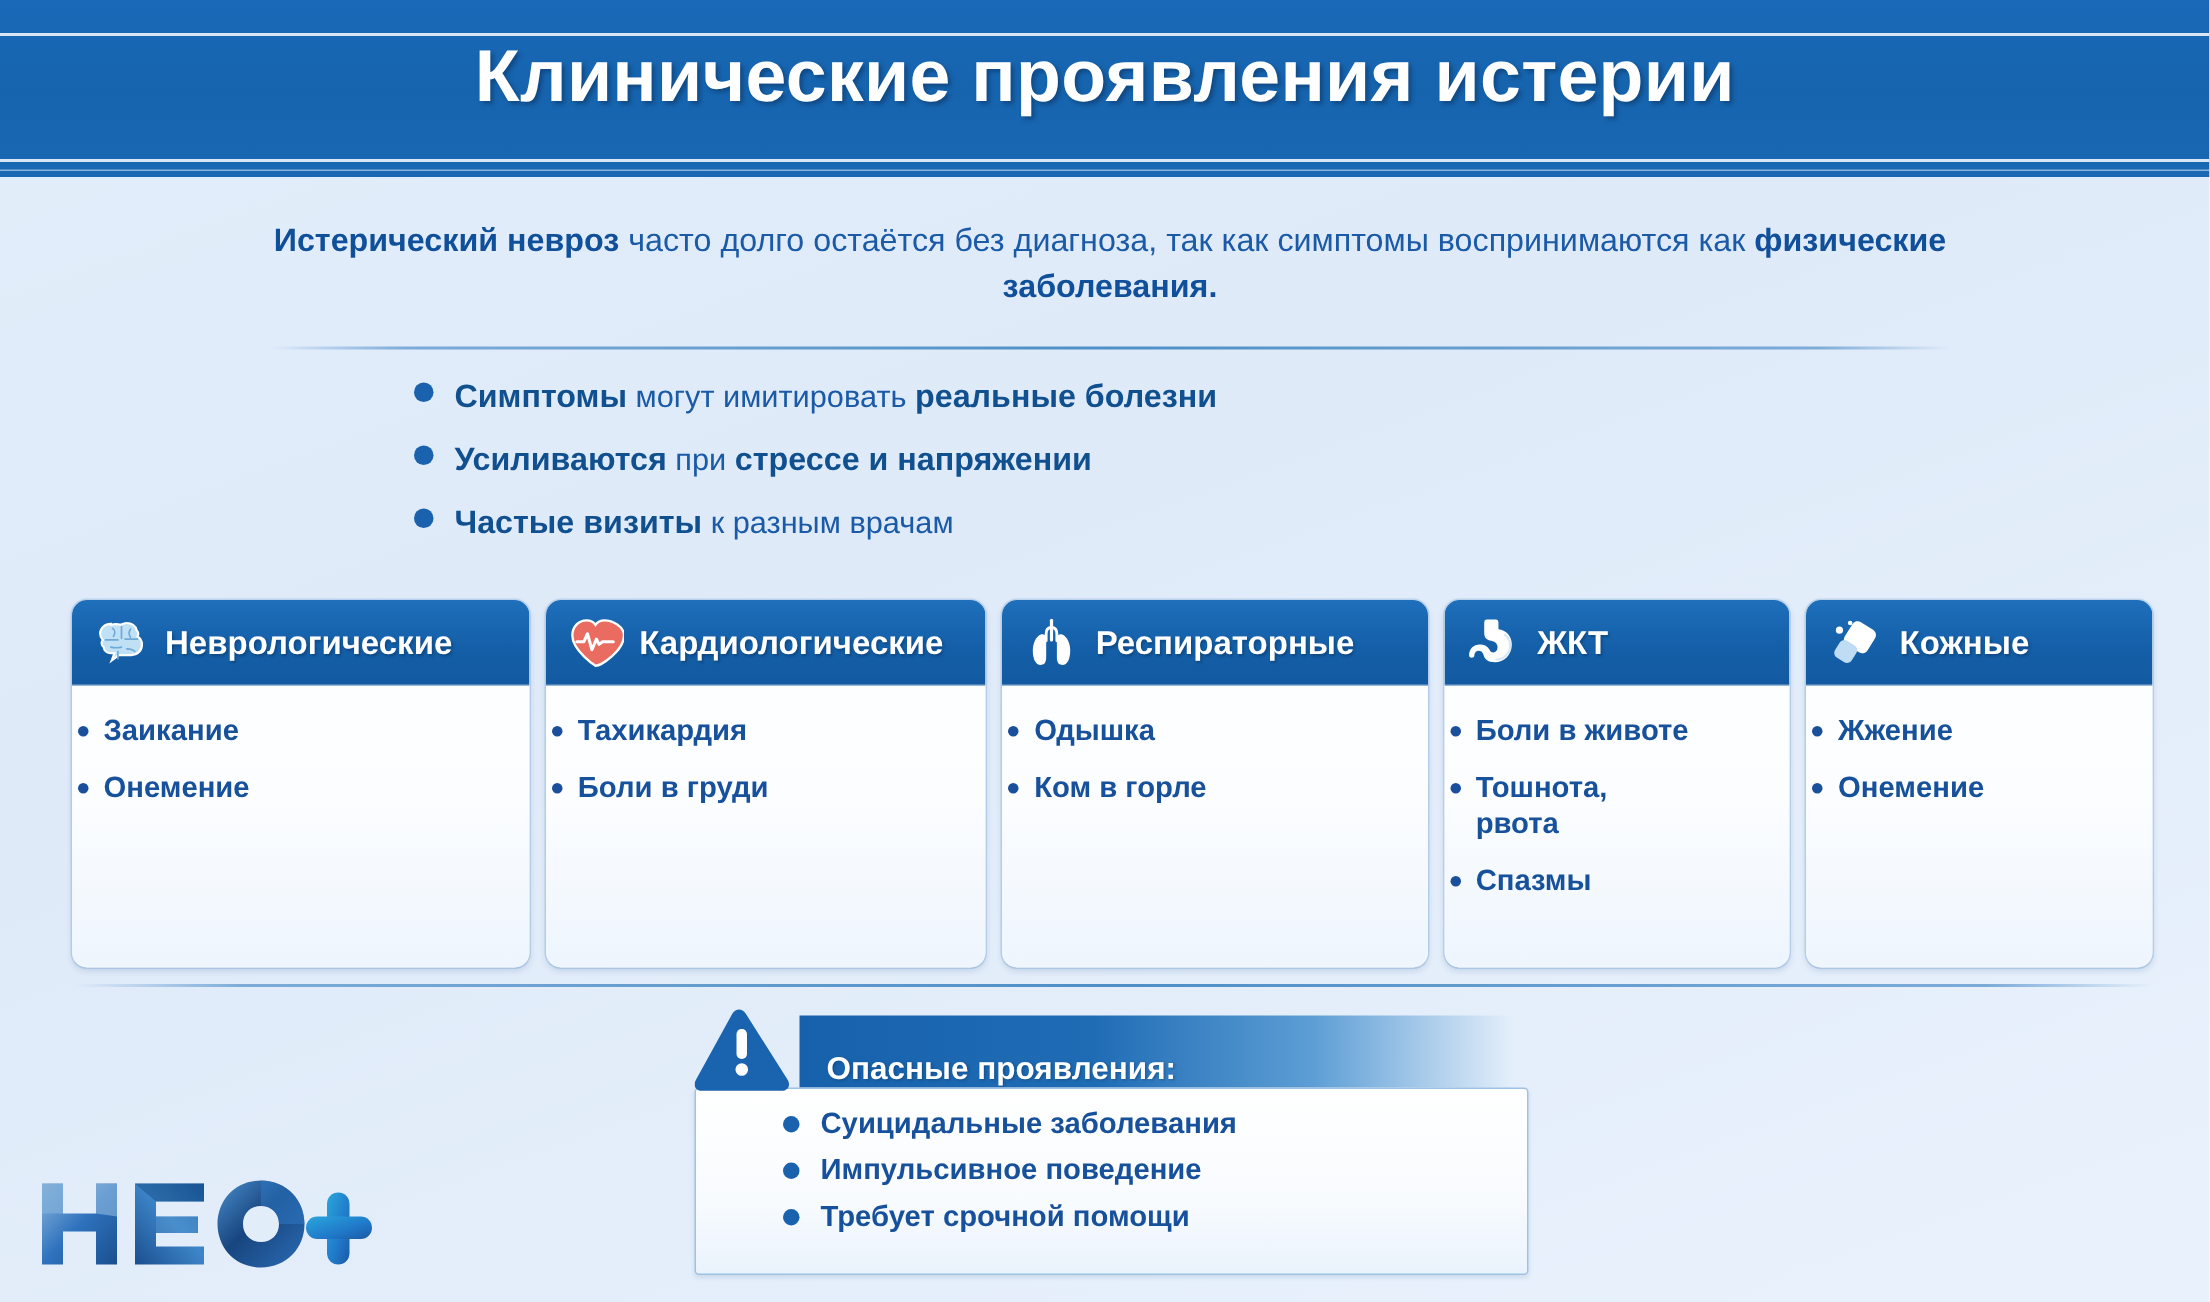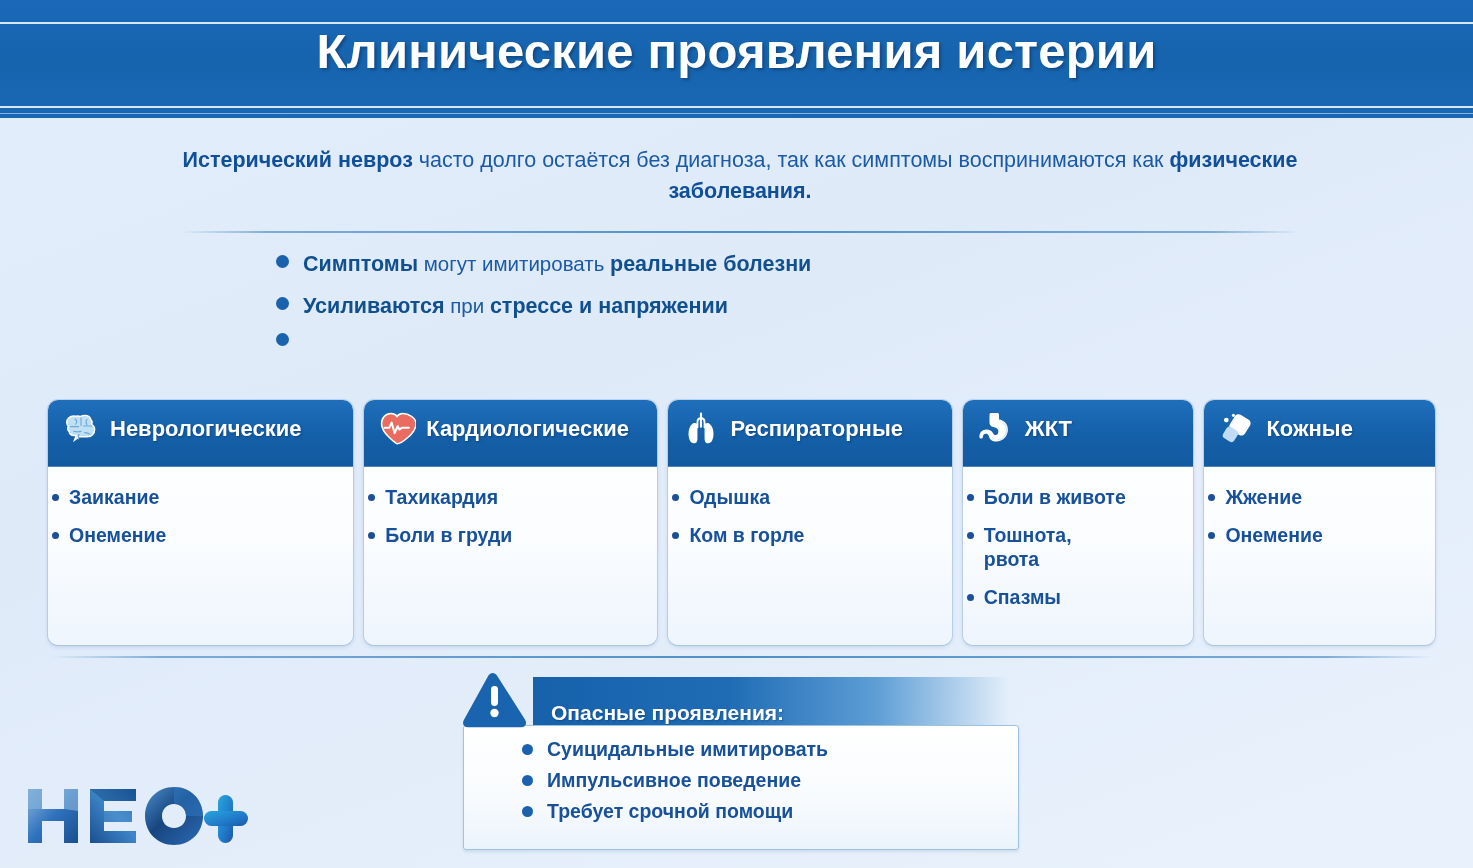--- a/index.html
+++ b/index.html
@@ -58,21 +58,21 @@
     display:flex;flex-direction:column;overflow:hidden;
   }
   .card.c1{width:307px;}
   .card.c2{width:295px;text-align:center;}
   .card.c3{width:285px;}
   .card.c4{width:232px;}
   .card.c5{width:232px;}
   .card-hd{
     height:57px;flex:0 0 auto;
     background:linear-gradient(180deg,#1f6fbb 0%,#145fa8 55%,#135aa0 100%);
-    display:flex;align-items:center;padding:0 10px 10px 14px;
+    display:flex;align-items:center;padding:0 10px 0 14px;
     box-shadow:inset 0 -1px 0 rgba(255,255,255,.25);
   }
   .card-ic{width:38px;height:38px;flex:0 0 auto;margin-right:10px;display:block;}
   .card-ttl{
     color:#fff;font-size:22px;font-weight:bold;white-space:nowrap;
     text-shadow:1px 1px 2px rgba(5,35,70,.4);
   }
   .card-bd{flex:1 1 auto;padding:18px 10px 10px 4px;}
   .itm{display:flex;align-items:flex-start;margin-bottom:14px;}
   .itm-dot{
@@ -124,20 +124,21 @@
   <div class="keyrow">
     <span class="keydot"></span>
     <span class="keytxt"><b>Симптомы</b><span> могут имитировать </span><b>реальные болезни</b></span>
   </div>
   <div class="keyrow">
     <span class="keydot"></span>
     <span class="keytxt"><b>Усиливаются</b><span> при </span><b>стрессе и напряжении</b></span>
   </div>
   <div class="keyrow">
     <span class="keydot"></span>
+    <span class="keytxt"><b>Частые визиты</b><span> </span><span>к разным врачам</span></span>
   </div>
 </div>
 
 <div class="cards">
 
   <div class="card c1">
     <div class="card-hd">
       <svg class="card-ic" viewBox="0 0 64 64">
         <path d="M20 10c-7 0-12 5-12 11 0 3 1 5 3 7-2 2-2 6 1 8 0 4 4 7 8 7h4l-3 8 8-6h14c7 0 12-5 12-12 0-4-2-7-5-9 1-2 1-5-1-7-1-5-6-8-11-8-3 0-5 1-7 2-3-1-7-1-11 0z" fill="#bfe0f5" stroke="#ffffff" stroke-width="2.4"></path>
         <g stroke="#6fa9d6" stroke-width="1.9" fill="none" stroke-linecap="round">
@@ -262,21 +263,21 @@
     <span class="warn-hd-txt">Опасные проявления:</span>
   </div>
   <svg class="warn-tri" viewBox="0 0 78 62">
     <path d="M34 4c2.6-4 7-4 9.6 0L74 52c2.4 4 .4 8-4.4 8H12c-4.8 0-6.8-4-4.4-8z" fill="#1a63ae" transform="translate(-6,0) scale(0.92)"></path>
     <rect x="28" y="14" width="7" height="20" rx="3.4" fill="#ffffff"></rect>
     <circle cx="31.5" cy="41" r="4.2" fill="#ffffff"></circle>
   </svg>
   <div class="warn-bd">
     <div class="wrow">
       <span class="wdot"></span>
-      <span class="wtxt">Суицидальные имитировать</span>
+      <span class="wtxt">Суицидальные заболевания</span>
     </div>
     <div class="wrow">
       <span class="wdot"></span>
       <span class="wtxt">Импульсивное поведение</span>
     </div>
     <div class="wrow">
       <span class="wdot"></span>
       <span class="wtxt">Требует срочной помощи</span>
     </div>
   </div>

